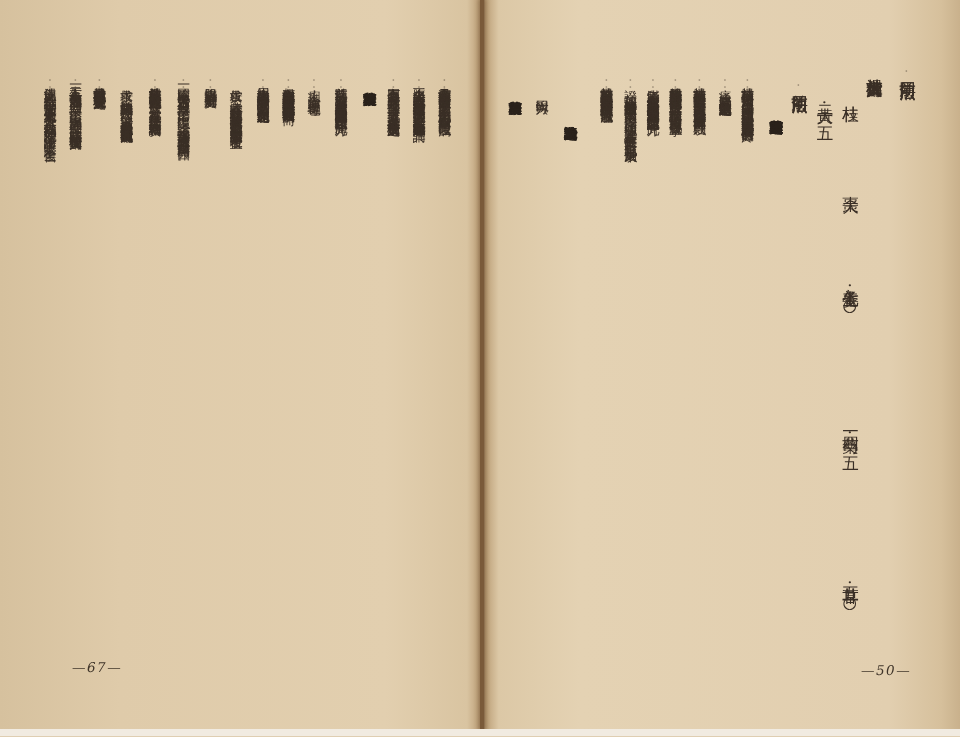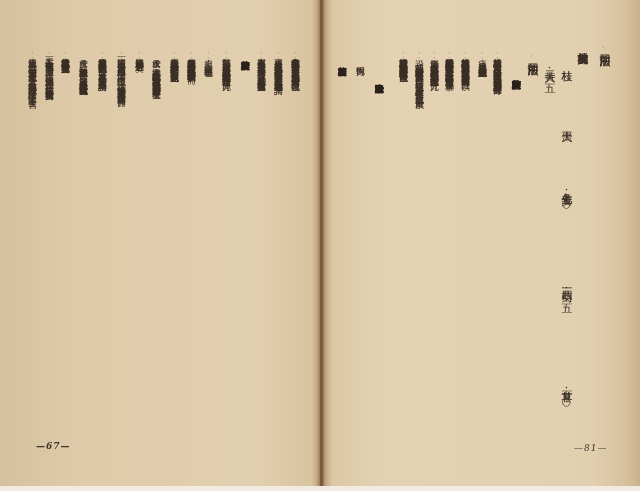--- a/index.html
+++ b/index.html
@@ -78,34 +78,34 @@
 <div class="col vt" style="left:461px; top:52px;">桂枝加芍藥大黃湯證<span class="pm">。</span>雖與前者無大差異<span class="pm">。</span>然其所以大實痛者<span class="pm">。</span>不僅腹直肌之攣急而已<span class="pm">。</span>並爲腸內有病毒<span class="pm">。</span>則以桂</div>
 <div class="col vt" style="left:445px; top:52px;">枝加芍藥湯治腹直肌之攣痛<span class="pm">。</span>以大黃驅除腸內之病毒也<span class="pm">。</span>故於診腹上<span class="pm">。</span>桂枝加芍藥湯證<span class="pm">。</span>則恰如按鼓皮<span class="pm">。</span>僅腹直肌攣</div>
 <div class="col vt" style="left:430px; top:52px;">急膨滿<span class="pm">。</span>而腹內亦實也<span class="pm">。</span>而桂枝加芍藥大黃湯證者<span class="pm">。</span>則並其腹內亦頗知多少之抵抗<span class="pm">。</span>以指壓之而訴疼痛也<span class="pm">。</span>此二方</div>
 <div class="col vt" style="left:415px; top:52px;">證<span class="pm">。</span>如前述<span class="pm">。</span>可謂漸漸移行於大陰病<span class="pm">。</span>而云本太陽病<span class="pm">。</span>則脈浮<span class="pm">。</span>頭項強痛<span class="pm">。</span>惡寒等證<span class="pm">。</span>尚依然存在<span class="pm">。</span>此不可忘也<span class="pm">。</span>是以東洞</div>
 <div class="col vt" style="left:399px; top:52px;">翁對前者謂桂枝湯證<span class="pm">。</span>而以治腹拘攣劇者爲定義<span class="pm">。</span>後者爲桂枝加芍藥湯證<span class="pm">。</span>而以治有停滯者也<span class="pm">。</span></div>
 
 <div class="col bold vt" style="left:375px; top:77px;">先輩之論說治驗</div>
 <div class="col vt" style="left:356px; top:60px;">方輿輗曰</div>
 <div class="col bold vt" style="left:338px; top:60px;">桂枝加芍藥湯</div>
 
-<div class="page-number" style="left:574px; top:443px;">—81—</div>
+<div class="page-number" style="left:574px; top:443px;">—50—</div>
 
 <div class="col vt" style="left:291px; top:52px;">此乃其人宿有癥瘕痼癖<span class="pm">。</span>曾以痢疾而引起固有之毒<span class="pm">。</span>因之腹痛者<span class="pm">。</span>主用之劑也<span class="pm">。</span>假令因宿食而腹痛<span class="pm">。</span>吐瀉以後而</div>
 <div class="col vt" style="left:274px; top:52px;">腹痛不止者<span class="pm">。</span>此由有固有之毒<span class="pm">。</span>蓋桂枝加芍藥湯者<span class="pm">。</span>用於病毒不甚強<span class="pm">。</span>祇痛甚<span class="pm">。</span>或病毒既解而痛不止之類者<span class="pm">。</span>謂其</div>
 <div class="col vt" style="left:257px; top:52px;">有固有之毒也<span class="pm">。</span>有固有之毒之人<span class="pm">。</span>其腹拘攣<span class="pm">。</span>或有塊者<span class="pm">。</span>又毒劇痛不止者<span class="pm">。</span>桂枝加芍藥大黃湯主之<span class="pm">。</span></div>
 
 <div class="col bold vt" style="left:241px; top:54px;">桂枝加芍藥大黃湯</div>
 
 <div class="col vt" style="left:222px; top:52px;">既往病於前<span class="pm">。</span>曾有一人病痢<span class="pm">。</span>用桂枝加芍藥大黃湯<span class="pm">。</span>其人於左橫骨上約二寸處疼痛不堪<span class="pm">。</span>始終以手按之<span class="pm">。</span>用此方</div>
 <div class="col vt" style="left:204px; top:52px;">痢止<span class="pm">。</span>痛亦治<span class="pm">。</span>是驅毒也<span class="pm">。</span></div>
 <div class="col vt" style="left:187px; top:52px;">此方痢疾初起有表證<span class="pm">。</span>腹痛而裡急後重不甚者用之<span class="pm">。</span>此表證比葛根湯等爲輕<span class="pm">。</span>又有痢疾初起而用桂枝湯等<span class="pm">。</span>而</div>
 <div class="col vt" style="left:170px; top:52px;">腹痛少強者用此方<span class="pm">。</span>亦有用於痢中之調理者<span class="pm">。</span>其痛劇時<span class="pm">。</span>先用之以和痛而制之也<span class="pm">。</span></div>
 <div class="col vt" style="left:152px; top:52px;">求眞按　此二方證者<span class="pm">。</span>與桂枝茯苓丸證<span class="pm">。</span>桂枝茯苓丸加大黃證<span class="pm">。</span>頗易混也<span class="pm">。</span>然前二者主右腹直肌攣痛<span class="pm">。</span>後二者主左</div>
 <div class="col vt" style="left:135px; top:52px;">腹直肌攣痛<span class="pm">。</span>是則有分別矣<span class="pm">。</span></div>
 <div class="col vt" style="left:117px; top:52px;">麻疹一哈曰<span class="pm">。</span>予嘗治一婦人<span class="pm">。</span>發熱經二三日<span class="pm">。</span>疹子已出<span class="pm">。</span>復隱隱<span class="pm">。</span>診之<span class="pm">。</span>腹滿拘攣甚<span class="pm">。</span>臍邊有結塊<span class="pm">。</span>自言腰痛不利<span class="pm">。</span>因作</div>
 <div class="col vt" style="left:98px; top:52px;">桂枝加芍藥湯使飲之<span class="pm">。</span>又雜以浮石丸（方中有芒硝）<span class="pm">。</span>使服<span class="pm">。</span>其夜發熱甚<span class="pm">。</span>疹子從汗出<span class="pm">。</span>經信利而諸證自安<span class="pm">。</span></div>
 <div class="col vt" style="left:79px; top:52px;">求眞按　此證始由表轉入於裡<span class="pm">。</span>及內<span class="pm">。</span>然以適治<span class="pm">。</span>乃由內及裡轉出於表也<span class="pm">。</span>大倉氏以桂枝加芍藥湯兼用浮石丸<span class="pm">。</span></div>
 <div class="col vt" style="left:61px; top:52px;">然予以爲當處以桂枝加芍藥湯<span class="pm">。</span>桂枝茯苓丸加大黃之合方<span class="pm">。</span></div>
 <div class="col vt" style="left:45px; top:52px;">一人年二十有五<span class="pm">。</span>發熱如燃而無汗<span class="pm">。</span>經四五日<span class="pm">。</span>疹子不出<span class="pm">。</span>腹滿拘痛<span class="pm">。</span>二便不利<span class="pm">。</span>時或腰甚痛<span class="pm">。</span>因作桂枝加芍藥大黃</div>
 <div class="col vt" style="left:28px; top:52px;">湯使飲之<span class="pm">。</span>微利二三行<span class="pm">。</span>拘痛漸安<span class="pm">。</span>兼用紫丸下之<span class="pm">。</span>下水五六行<span class="pm">。</span>其夜熱熾<span class="pm">。</span>發汗如洗<span class="pm">。</span>疹子隨汗出<span class="pm">。</span>疹子收<span class="pm">。</span>全復舊<span class="pm">。</span></div>
 
-<div class="page-number" style="left:36px; top:441px;font-weight:bold;">—67—</div>
+<div class="page-number" style="left:48px; top:441px;">—67—</div>
 
 </body></html>

